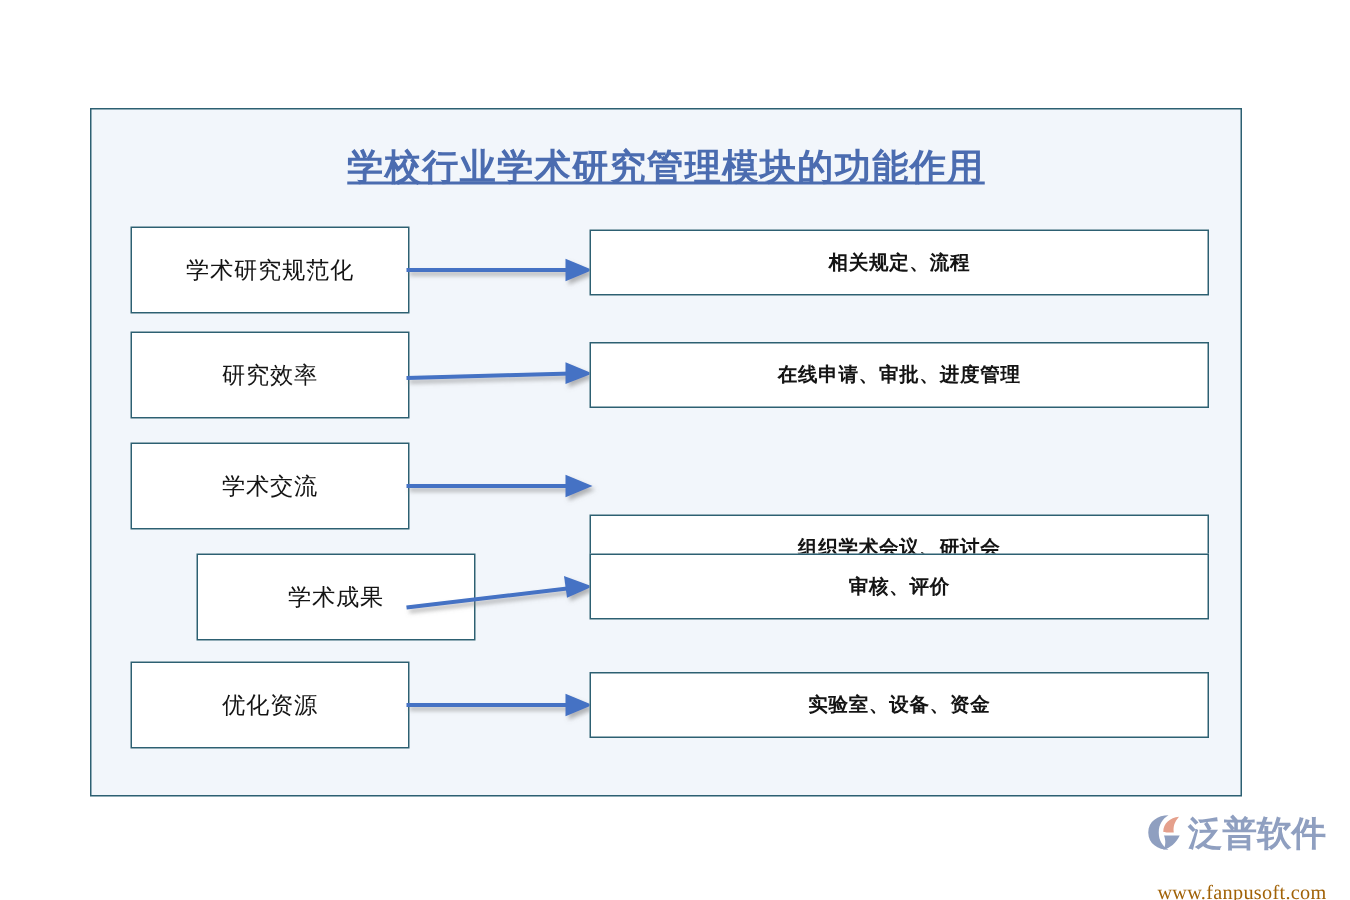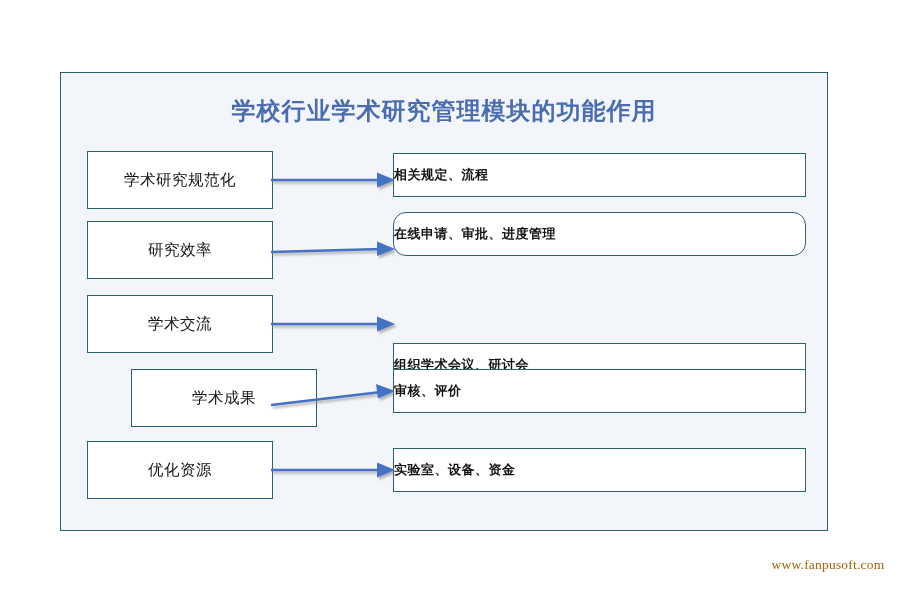--- a/index.html
+++ b/index.html
@@ -32,20 +32,21 @@
     position: absolute;
     left: 0;
     top: 22px;
     width: 100%;
     text-align: center;
     font-size: 24px;
     font-weight: bold;
     color: #4b6cb0;
     letter-spacing: 1px;
     white-space: nowrap;
+    text-decoration: underline;
   }
 
   
   .flow-row {
     position: absolute;
     left: 0;
     width: 100%;
     height: 0;
   }
 
@@ -72,21 +73,21 @@
   .right-box {
     position: absolute;
     left: 332px;
     width: 413px;
     height: 44px;
     background: #ffffff;
     border: 1.3px solid #2d6072;
     box-sizing: border-box;
     display: flex;
     align-items: center;
-    justify-content: flex-start;
+    justify-content: center;
   }
   .right-box .box-label {
     font-size: 13px;
     font-weight: bold;
     color: #141414;
     letter-spacing: 0.5px;
     white-space: nowrap;
   }
 
   
@@ -175,21 +176,21 @@
           <filter id="shadow2" x="-20%" y="-60%" width="150%" height="250%">
             <feDropShadow dx="2" dy="2.4" stdDeviation="1.3" flood-color="#7a7a7a" flood-opacity="0.55"></feDropShadow>
           </filter>
         </defs>
         <g filter="url(#shadow2)">
           <line x1="0" y1="22" x2="110" y2="19" stroke="#4472c4" stroke-width="2.6"></line>
           <polygon points="106,11.5 124,19 106,26" fill="#4472c4"></polygon>
         </g>
       </svg>
     </div>
-    <div class="right-box" style="top:139px;border-radius:13px;">
+    <div class="right-box" style="top:155px;">
       <span class="box-label">在线申请、审批、进度管理</span>
     </div>
   </div>
 
   <div class="flow-row" style="top:0;">
     <div class="left-box" style="top:222px;">
       <span class="box-label">学术交流</span>
     </div>
     <div class="arrow-wrap" style="top:231px;">
       <svg width="126" height="40" viewBox="0 0 126 40">
@@ -249,14 +250,24 @@
       </svg>
     </div>
     <div class="right-box" style="top:375px;">
       <span class="box-label">实验室、设备、资金</span>
     </div>
   </div>
 
 </div>
 
 <div id="brand-logo">
+  <div id="logo-row">
+    <span id="logo-mark">
+      <svg width="28" height="26" viewBox="0 0 28 26">
+        <path d="M3.5 13 C3.5 5.5 10 1.5 17 1.5 C13 4 10.5 7.5 10.5 13 C10.5 18.5 13 22 17 24.5 C10 24.5 3.5 20.5 3.5 13 Z" fill="#8f9fc0"></path>
+        <path d="M13.5 12.5 C13.5 7 18 3 24 2.5 C21 6 20 9 20.5 13 C16 13 14.5 13 13.5 12.5 Z" fill="#e5a08c"></path>
+        <path d="M14 15 C17 15 21 15 24.5 15 C22 20 18 23.5 13.5 24.5 C15.5 21.5 15 17.5 14 15 Z" fill="#8f9fc0"></path>
+      </svg>
+    </span>
+    <span id="logo-wordmark">泛普软件</span>
+  </div>
   <div id="logo-url">www.fanpusoft.com</div>
 </div>
 
 </body></html>

